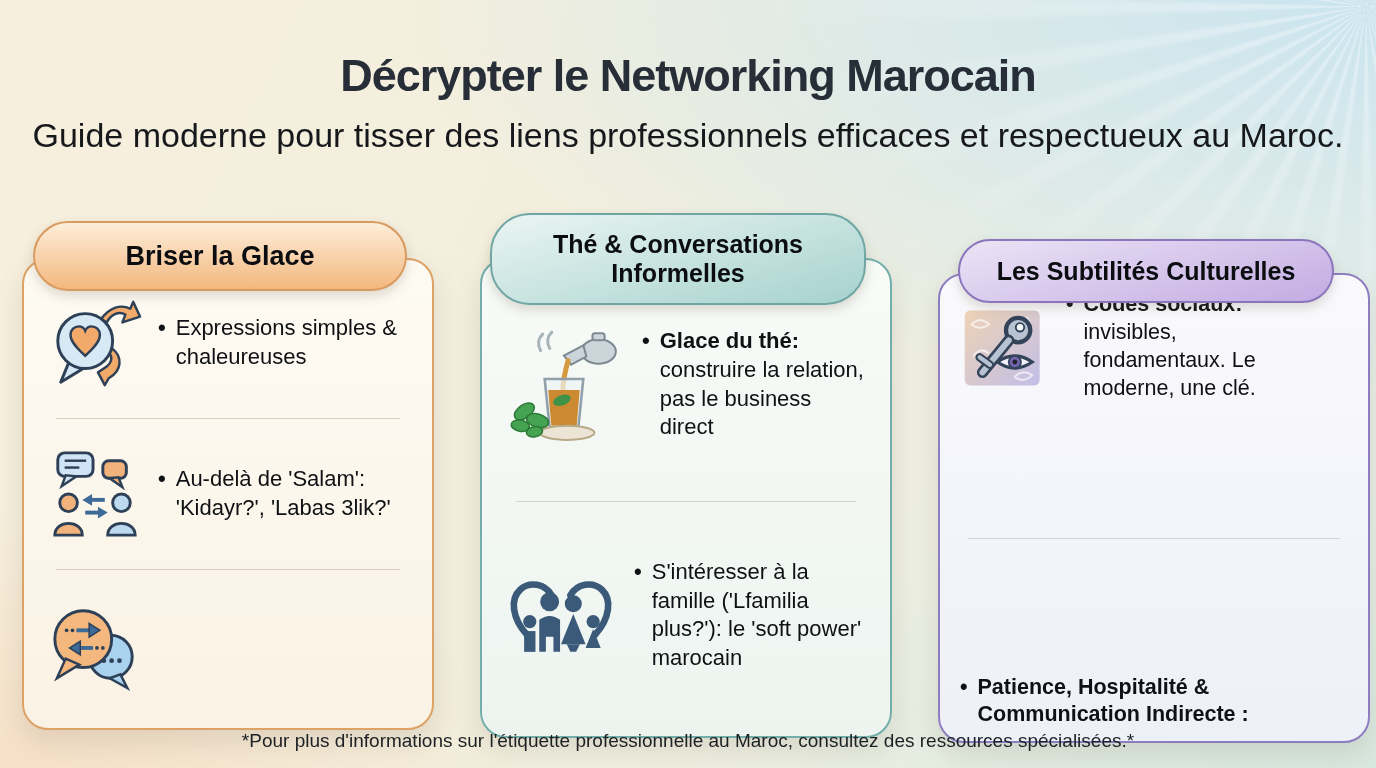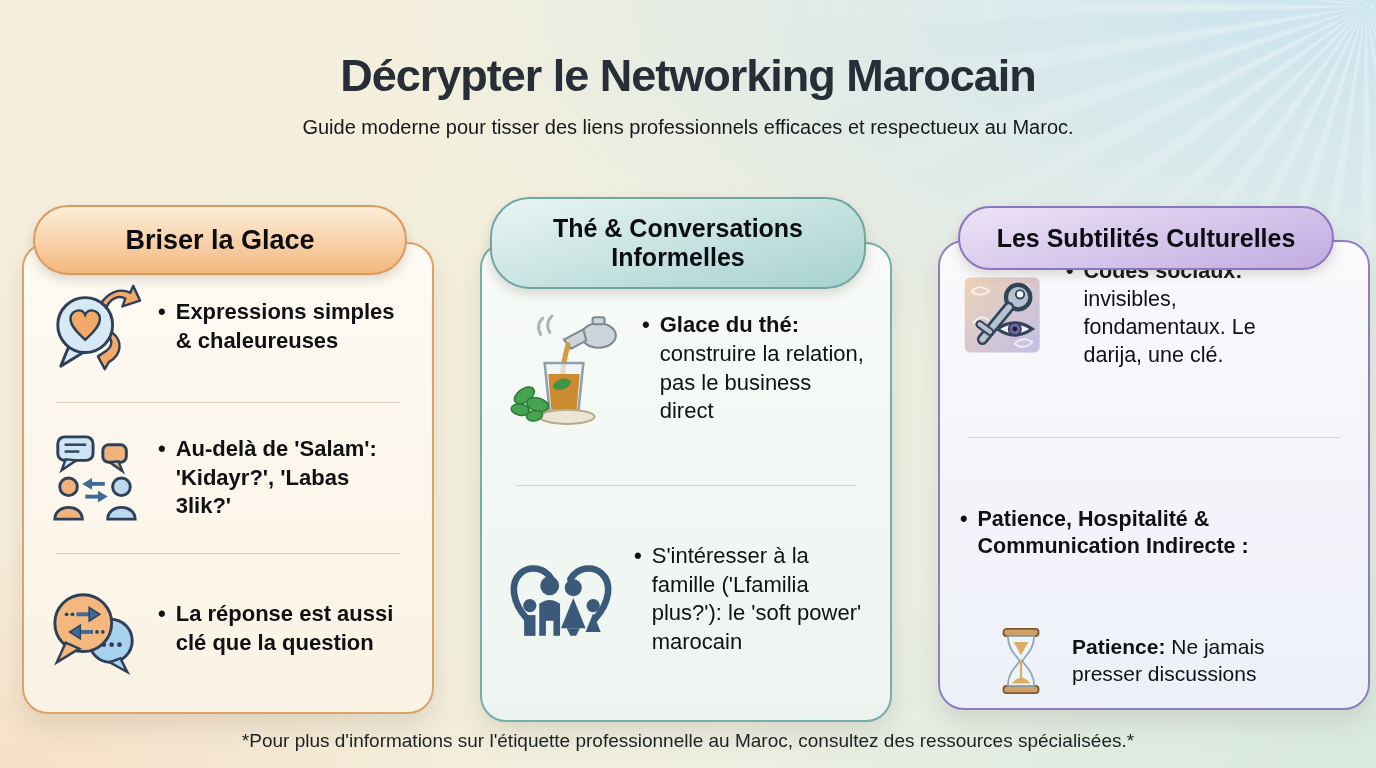--- a/index.html
+++ b/index.html
@@ -15,26 +15,26 @@
   .rays{
     position:absolute;top:0;right:0;width:1000px;height:660px;pointer-events:none;
     background:repeating-conic-gradient(from 155deg at 99% 1%,
       rgba(255,255,255,0) 0deg 4.5deg, rgba(255,255,255,.55) 6deg 7.5deg, rgba(255,255,255,0) 9deg);
     -webkit-mask:radial-gradient(90% 90% at 100% 0%, rgba(0,0,0,.85) 0%, rgba(0,0,0,0) 70%);
     mask:radial-gradient(90% 90% at 100% 0%, rgba(0,0,0,.85) 0%, rgba(0,0,0,0) 70%);
     opacity:.8;
   }
   header{position:relative;text-align:center;padding-top:50px;z-index:2;}
   h1{margin:0;font-size:45px;font-weight:700;letter-spacing:-1px;color:#272e38;}
-  .subtitle{margin:14px 0 0 0;font-size:20px;color:#16181c;}
+  .subtitle{margin:14px 0 0 0;font-size:34px;color:#16181c;}
   .cards{position:relative;display:flex;justify-content:center;align-items:flex-start;gap:30px;margin-top:58px;z-index:2;}
   .cardwrap{position:relative;padding-left:16px;}
   .cardwrap.c1{width:412px;margin-top:8px;}
   .cardwrap.c2{width:412px;margin-top:0;}
-  .cardwrap.c3{width:432px;margin-top:9px;}
+  .cardwrap.c3{width:432px;margin-top:26px;}
   .pill{
     position:absolute;top:0;left:50%;transform:translateX(-50%);z-index:3;
     display:flex;align-items:center;justify-content:center;text-align:center;
     font-weight:700;color:#0b0d10;border-radius:40px;border:2.5px solid;
     box-shadow:0 5px 12px rgba(110,95,70,.22);
   }
   .pill1{width:370px;height:66px;font-size:27px;background:linear-gradient(180deg,#fdeeda 0%,#f3b77e 100%);border-color:#d89a5e;}
   .pill2{width:372px;height:88px;font-size:25px;line-height:1.18;background:linear-gradient(165deg,#eaf5f3 0%,#a6d2ce 100%);border-color:#6fa6a4;}
   .pill3{width:372px;height:60px;font-size:25px;background:linear-gradient(165deg,#ece4f6 0%,#c2abe2 100%);border-color:#8b76bd;}
   .card{
@@ -44,21 +44,21 @@
   }
   .c1 .card{margin-top:37px;height:452px;background:linear-gradient(180deg,#fefbf4 0%,#faf2e4 100%);border-color:#dca266;justify-content:space-evenly;padding:8px 24px;}
   .c2 .card{margin-top:45px;height:460px;background:linear-gradient(180deg,#f8fbf8 0%,#edf4f0 100%);border-color:#73aeab;justify-content:space-evenly;padding:8px 22px;}
   .c3 .card{margin-top:34px;height:438px;background:linear-gradient(180deg,#fafafd 0%,#eef0f8 100%);border-color:#8f7dc2;padding:16px 20px 12px;justify-content:space-between;}
   .row{display:flex;align-items:center;gap:16px;}
   .ic{flex:0 0 auto;display:flex;align-items:center;justify-content:center;}
   .txt{display:flex;align-items:flex-start;gap:10px;font-size:22px;line-height:1.3;}
   .dot::before{content:"\2022";font-weight:700;}
   .lead{font-weight:700;}
   .lead-block .lead{display:block;}
-  .body1-txt{width:252px;font-weight:bold;}
+  .body1-txt{width:252px;}
   .body2-txt{width:240px;}
   .body3-txt{width:250px;}
   .divider{height:1px;border:0;margin:0 8px;}
   .c1 .divider{background:#d8cfc0;}
   .c2 .divider{background:#ccd5d0;margin:0 12px;}
   .c3 .divider{background:#d3d2de;margin:2px 8px;}
   .group-title{font-size:21.5px;line-height:1.28;}
   .group-title .gbody{font-weight:700;width:300px;}
   .subrow{display:flex;align-items:center;gap:24px;margin-left:34px;}
   .subrow .stxt{font-size:21px;line-height:1.28;width:258px;}
@@ -148,27 +148,20 @@
             <circle cx="19" cy="33" r="1.9" fill="#2e4057"></circle>
               <circle cx="25" cy="33" r="1.9" fill="#2e4057"></circle>
             <line x1="29" y1="33" x2="43" y2="33" stroke="#3d6a96" stroke-width="4"></line>
             <polygon points="42,26 53,33 42,40" fill="#3d6a96" stroke="#2e4057" stroke-width="1.5"></polygon>
             <line x1="46" y1="51" x2="32" y2="51" stroke="#3d6a96" stroke-width="4"></line>
             <polygon points="33,44 22,51 33,58" fill="#3d6a96" stroke="#2e4057" stroke-width="1.5"></polygon>
             <circle cx="50" cy="51" r="1.9" fill="#2e4057"></circle>
               <circle cx="56" cy="51" r="1.9" fill="#2e4057"></circle>
           </svg>
         </span>
-        <div class="txt body1-txt">
-          <span class="dot"></span>
-          <div class="body">
-            <span class="lead"></span>
-            <span class="rest">La réponse est aussi clé que la question</span>
-          </div>
-        </div>
       </div>
 
     </div>
   </section>
 
   <section class="cardwrap c2">
     <div class="pill pill2">
       <span>Thé &amp; Conversations Informelles</span>
     </div>
     <div class="card">
@@ -258,48 +251,32 @@
             <path d="M32 67 L21 59" stroke="#b7c3d2" stroke-width="4.5" stroke-linecap="round"></path>
             <path d="M40 64 Q58 51 77 64 Q58 77 40 64 Z" fill="#f3f1fa" stroke="#33445a" stroke-width="3.5"></path>
             <circle cx="58.5" cy="64" r="6.5" fill="#7463ae" stroke="#33445a" stroke-width="2"></circle>
             <circle cx="58.5" cy="64" r="2.6" fill="#1d2430"></circle>
           </svg>
         </span>
         <div class="txt body3-txt lead-block">
           <span class="dot"></span>
           <div class="body">
             <span class="lead">Codes sociaux:</span>
-            <span class="rest">invisibles, fondamentaux. Le darija, une clé.</span>
+            <span class="rest">invisibles, fondamentaux. Le moderne, une clé.</span>
           </div>
         </div>
       </div>
 
       <hr class="divider">
 
       <div class="txt group-title">
         <span class="dot"></span>
         <div class="gbody">Patience, Hospitalité &amp; Communication Indirecte :</div>
       </div>
 
-      <div class="subrow">
-        <span class="ic">
-          <svg width="54" height="70" viewBox="0 0 72 96">
-            <rect x="12" y="4" width="48" height="10" rx="4" fill="#cfa065" stroke="#7c5a32" stroke-width="2.5"></rect>
-            <rect x="12" y="82" width="48" height="10" rx="4" fill="#cfa065" stroke="#7c5a32" stroke-width="2.5"></rect>
-            <path d="M18 14 H54 C54 34 40 42 38 48 C40 54 54 62 54 82 H18 C18 62 32 54 34 48 C32 42 18 34 18 14 Z" fill="#eef6fa" fill-opacity=".8" stroke="#8fa6b4" stroke-width="2.5"></path>
-            <path d="M26 22 H46 L36 40 Z" fill="#ddab62"></path>
-            <line x1="36" y1="46" x2="36" y2="74" stroke="#ddab62" stroke-width="3"></line>
-            <path d="M23 79 Q36 63 49 79 Z" fill="#ddab62"></path>
-          </svg>
-        </span>
-        <div class="stxt">
-          <span class="lead">Patience:</span>
-          <span class="rest">Ne jamais presser discussions</span>
-        </div>
-      </div>
 
 
 
     </div>
   </section>
 
 </main>
 
 <footer>
   <p>*Pour plus d'informations sur l'étiquette professionnelle au Maroc, consultez des ressources spécialisées.*</p>

